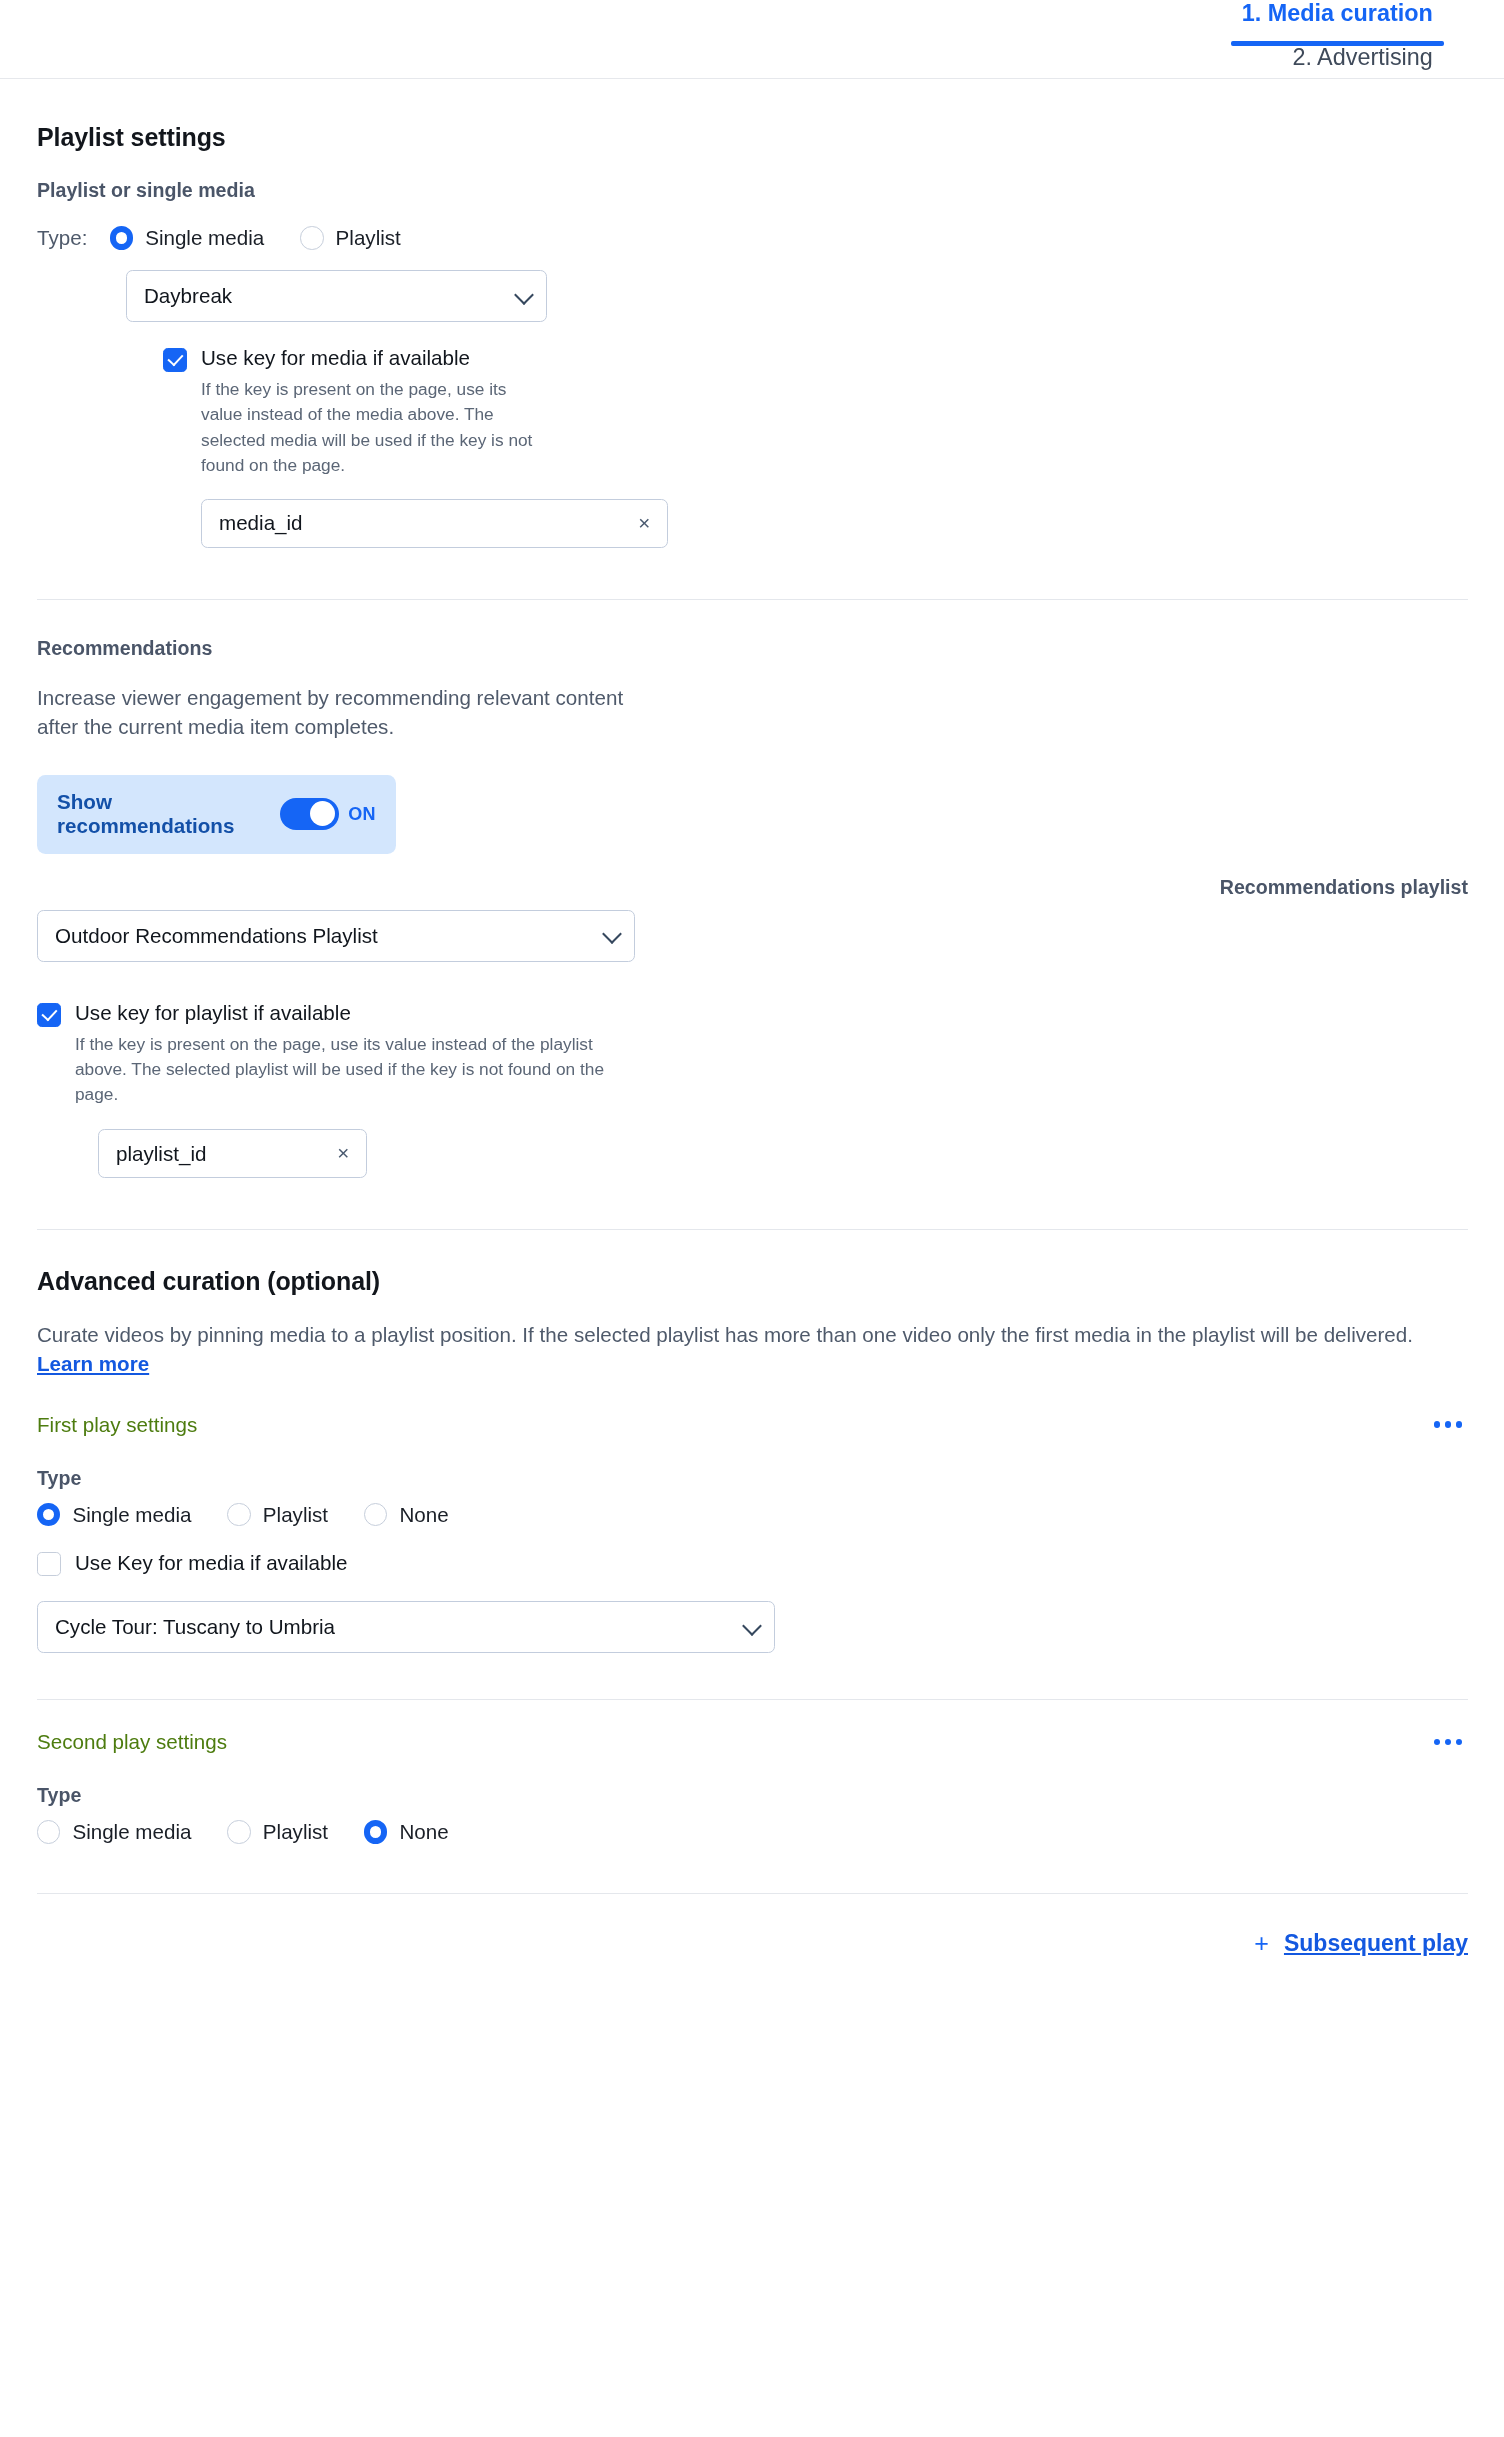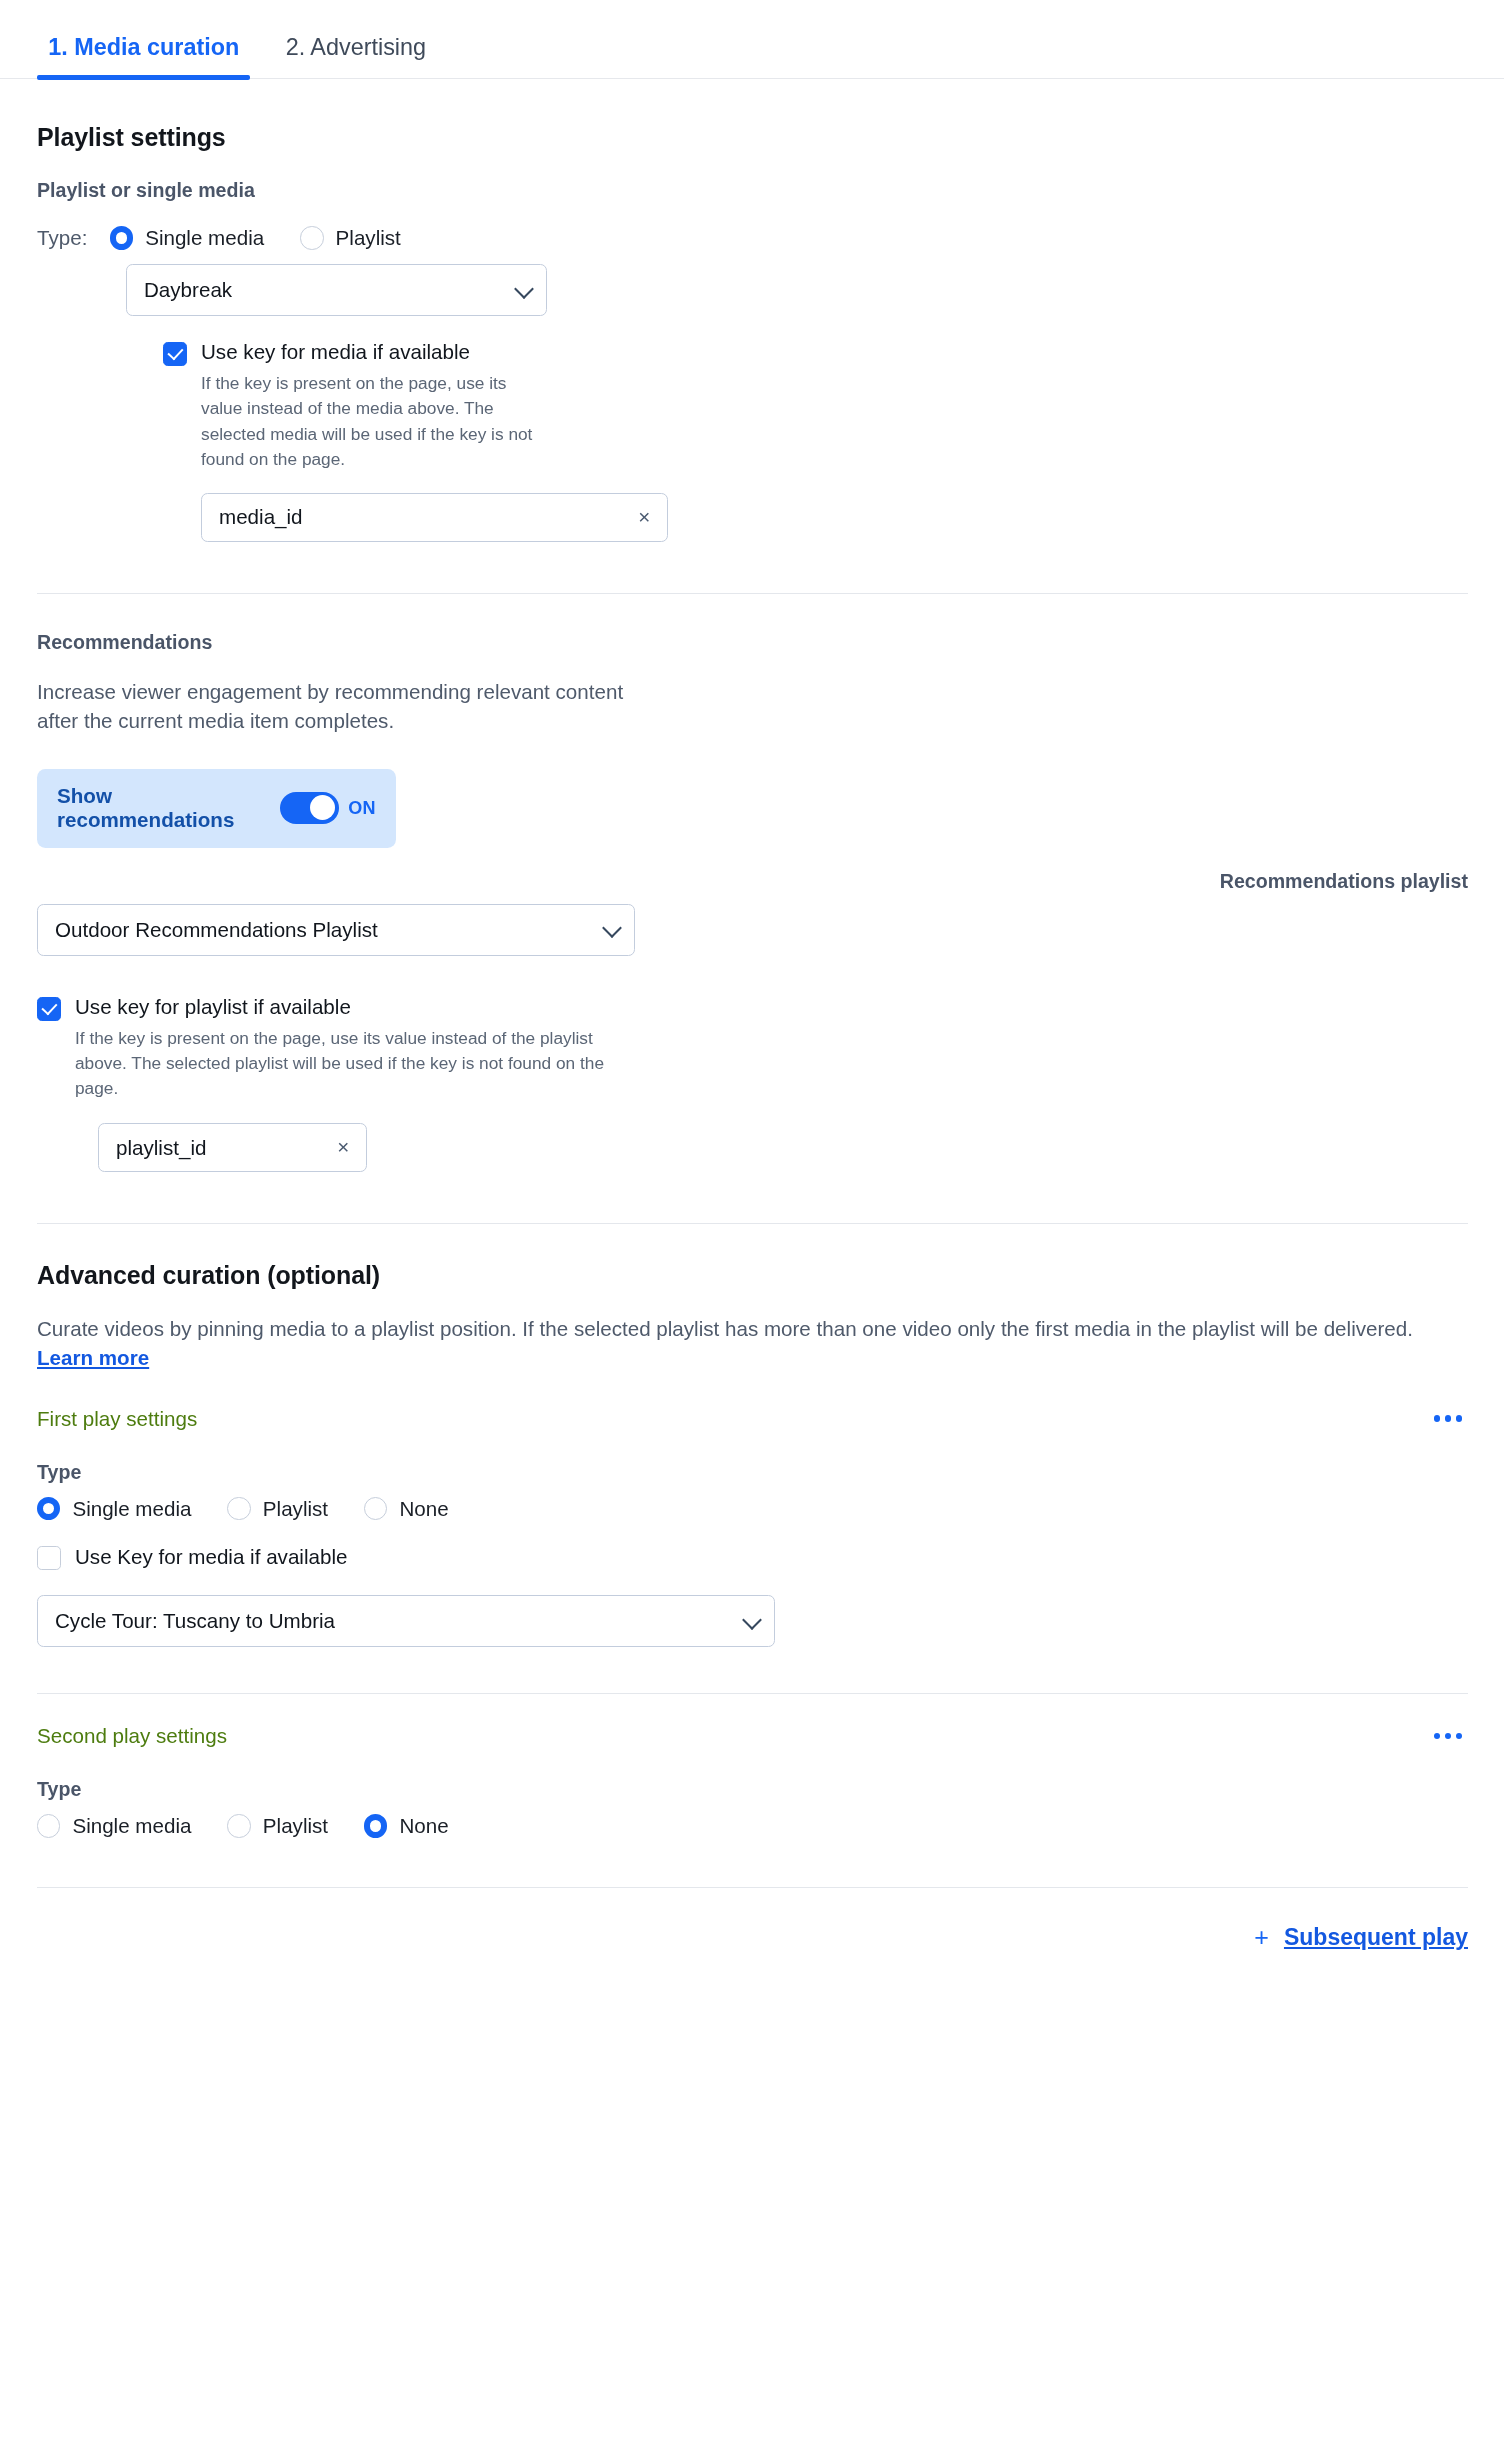--- a/index.html
+++ b/index.html
@@ -13,20 +13,21 @@
   .page { width: 1505px; min-height: 2438px; position: relative; background:#fff; }
 
   
   .tabbar {
     display: flex;
     align-items: flex-end;
     gap: 0;
     padding: 0 37px;
     height: 79px;
     border-bottom: 1.9px solid #e6e8ec;
+    flex-direction: column;
   }
   .tab {
     font-size: 23.4px;
     color: #3f4a5a;
     padding: 0 11.2px 17px 11.2px;
     margin-right: 24px;
     position: relative;
     cursor: pointer;
     white-space: nowrap;
   }
@@ -305,21 +306,21 @@
       <label class="radio-opt">
         <span class="radio checked"></span>
         <span class="rl">Single media</span>
       </label>
       <label class="radio-opt">
         <span class="radio"></span>
         <span class="rl">Playlist</span>
       </label>
     </div>
 
-    <div style="margin-left:89px; margin-top:14px; width:421px;">
+    <div style="margin-left:89px; margin-top:20px; width:421px;">
       <div class="select">
         <span class="val">Daybreak</span>
         <span class="chev"></span>
       </div>
     </div>
 
     <div style="margin-left:126px; margin-top:24px;">
       <div class="cb-row">
         <span class="cbox checked"></span>
         <div>

